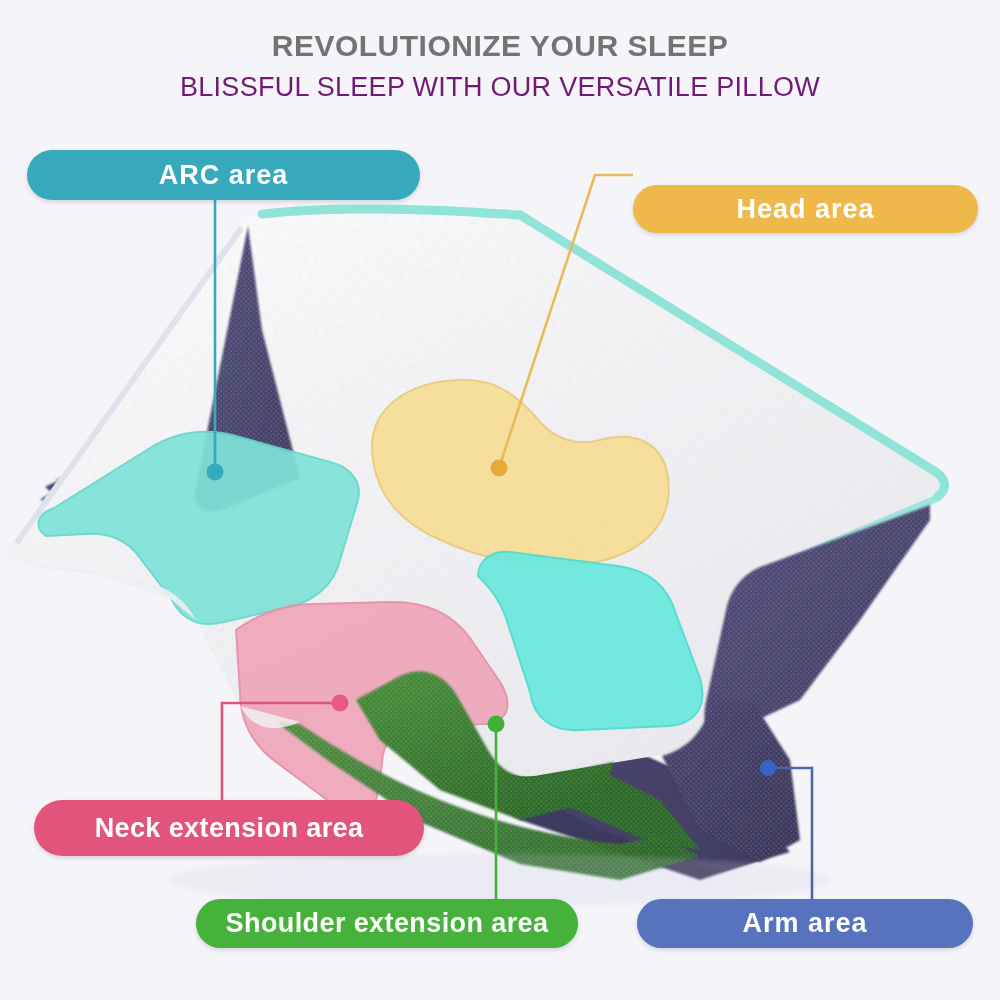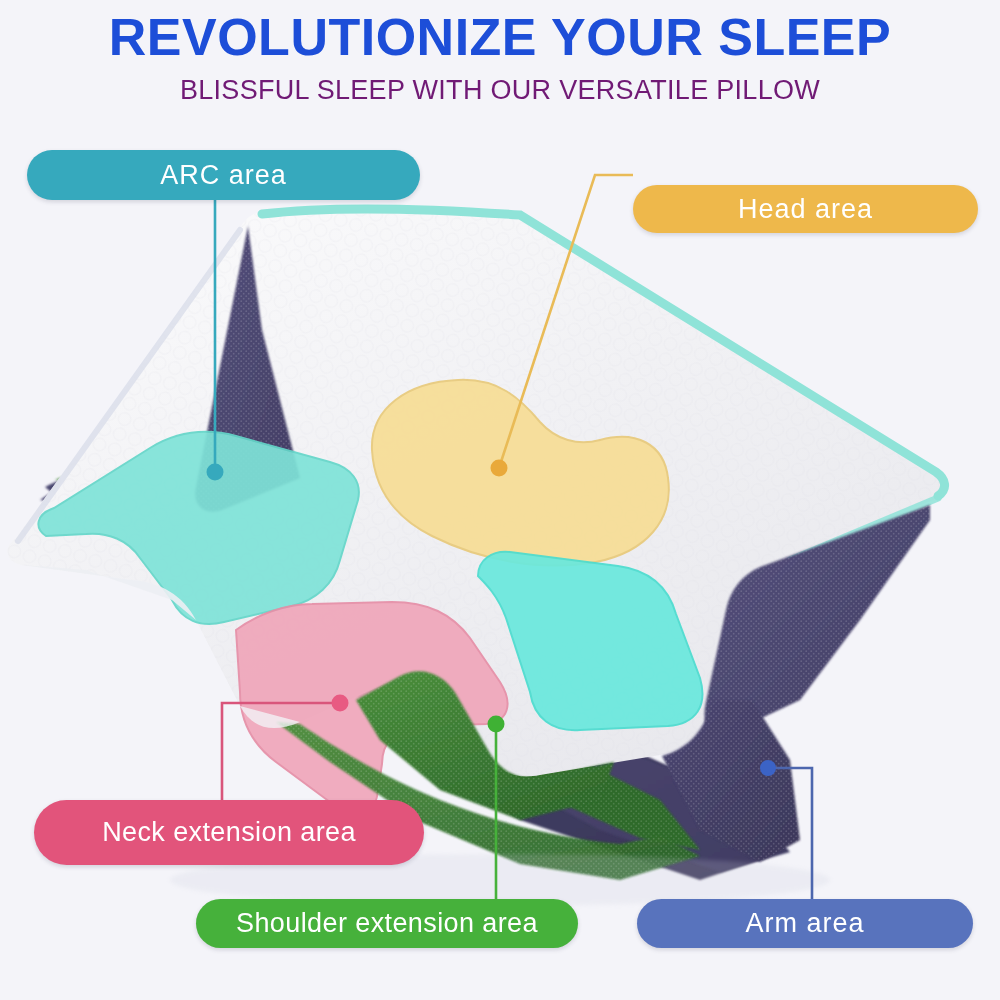--- a/index.html
+++ b/index.html
@@ -8,41 +8,41 @@
     font-family:"Liberation Sans", sans-serif;
     background:#f4f4f9;
     overflow:hidden;
     position:relative;
   }
   #stage { position:absolute; inset:0; width:1000px; height:1000px; }
 
   
   .hdr { position:absolute; left:0; top:0; width:1000px; text-align:center; }
   .hdr-title {
-    font-size:52px; font-weight:bold; letter-spacing:0.5px;
-    color:#1d4ed8; line-height:1.06; padding-top:10px;
+    font-size:30px; font-weight:bold; letter-spacing:0.5px;
+    color:#737373; line-height:1.06; padding-top:30px;
     font-family:"Liberation Sans", sans-serif;
   }
   .hdr-sub {
     font-size:27px; color:#701a75; letter-spacing:0.3px;
     margin-top:10px; font-weight:400;
   }
 
   
   .pill {
     position:absolute; display:flex; align-items:center; justify-content:center;
-    color:#ffffff; font-weight:normal; border-radius:999px;
+    color:#ffffff; font-weight:bold; border-radius:999px;
     box-shadow:0 2px 4px rgba(60,60,90,.18);
     white-space:nowrap; text-align:center;
   }
   .pill span { display:block; }
 
   #pill-arc      { left:27px;  top:150px; width:393px; height:50px; background:#36a9bd; font-size:27px; letter-spacing:1px; }
   #pill-head     { left:633px; top:151px; width:345px; height:48px; background:#eeb84b; font-size:27px; letter-spacing:1px;margin-top:34px; }
-  #pill-neck     { left:34px;  top:800px; width:390px; height:65px; background:#e2547b; font-size:27px; letter-spacing:0.4px; }
+  #pill-neck     { left:34px;  top:800px; width:390px; height:56px; background:#e2547b; font-size:27px; letter-spacing:0.4px; }
   #pill-shoulder { left:196px; top:899px; width:382px; height:49px; background:#46b13b; font-size:27px; letter-spacing:0.4px; }
   #pill-arm      { left:637px; top:899px; width:336px; height:49px; background:#5873bd; font-size:27px; letter-spacing:1px; }
 
   svg { position:absolute; left:0; top:0; width:1000px; height:1000px; overflow:visible; }
   #pillow-svg { z-index:1; }
   #leaders-svg { z-index:3; pointer-events:none; }
 </style>
 </head>
 <body>
 

